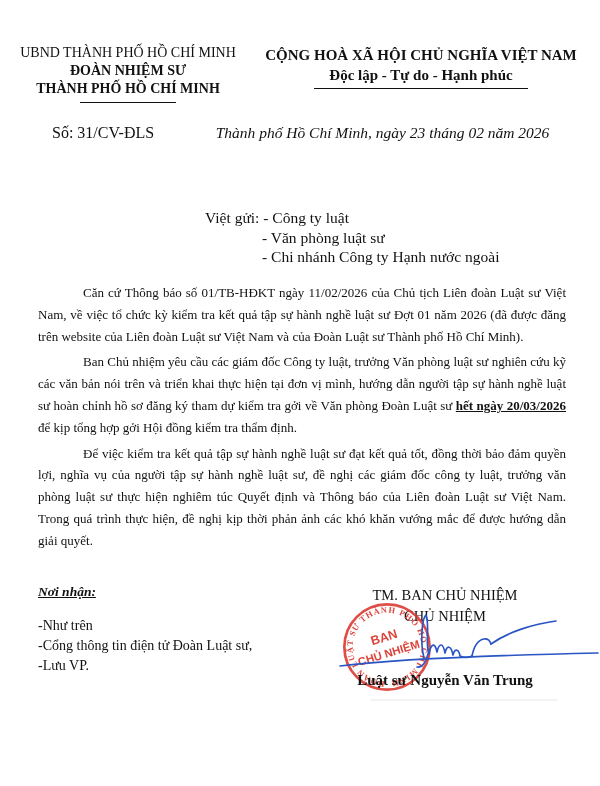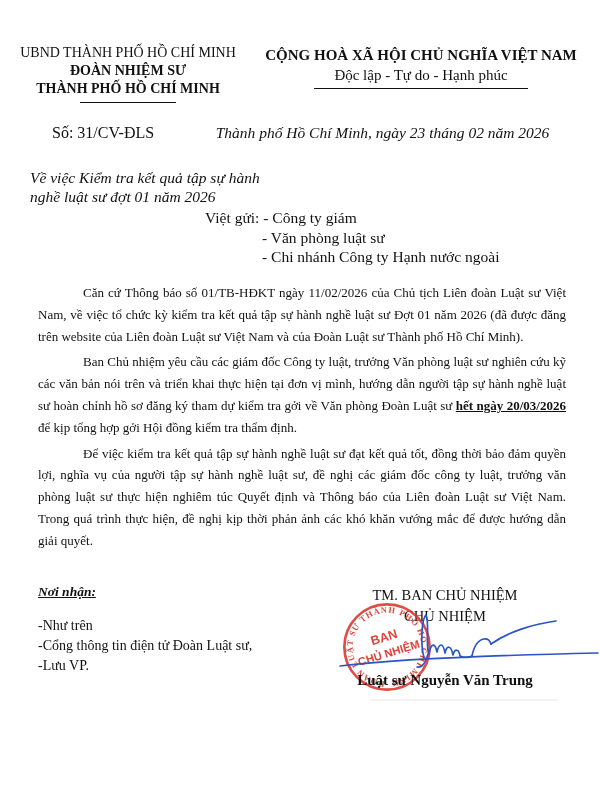--- a/index.html
+++ b/index.html
@@ -43,21 +43,21 @@
     top: 46px;
     width: 318px;
     text-align: center;
   }
   .header-right .national-line1 {
     font-weight: bold;
     font-size: 15px;
     line-height: 19px;
   }
   .header-right .national-line2 {
-    font-weight: normal;
+    font-weight: bold;
     font-size: 15px;
     line-height: 20px;
   }
 
   
   .doc-number {
     position: absolute;
     left: 52px;
     top: 124px;
     font-size: 16px;
@@ -190,29 +190,25 @@
 
   <div class="header-right">
     <div class="national-line1">CỘNG HOÀ XÃ HỘI CHỦ NGHĨA VIỆT NAM</div>
     <div class="national-line2">Độc lập - Tự do - Hạnh phúc</div>
     <div class="rule right-rule"></div>
   </div>
 
   <div class="doc-number">Số: 31/CV-ĐLS</div>
   <div class="doc-dateline">Thành phố Hồ Chí Minh, ngày 23 tháng 02 năm 2026</div>
 
-  <div class="subject">
-    <div>Về việc Kiểm tra kết quả tập sự hành</div>
-    <div>nghề luật sư đợt 01 năm 2026</div>
-  </div>
 
   <div class="recipients">
     <div class="recipient-row">
       <span>Việt gửi:</span>
-      <span>- Công ty giám</span>
+      <span>- Công ty luật</span>
     </div>
     <div class="recipient-row indent">-  Văn phòng luật sư</div>
     <div class="recipient-row indent">- Chi nhánh Công ty Hạnh nước ngoài</div>
   </div>
 
   <div class="body-text">
     <p>Căn cứ Thông báo số 01/TB-HĐKT ngày 11/02/2026 của Chủ tịch Liên đoàn Luật sư Việt Nam, về việc tổ chức kỳ kiểm tra kết quả tập sự hành nghề luật sư Đợt 01 năm 2026 (đã được đăng trên website của Liên đoàn Luật sư Việt Nam và của Đoàn Luật sư Thành phố Hồ Chí Minh).</p>
     <p><span>Ban Chủ nhiệm yêu cầu các giám đốc Công ty luật, trưởng Văn phòng luật sư nghiên cứu kỹ các văn bản nói trên và triển khai thực hiện tại đơn vị mình, hướng dẫn người tập sự hành nghề luật sư hoàn chỉnh hồ sơ đăng ký tham dự kiểm tra gởi về Văn phòng Đoàn Luật sư </span><span class="deadline">hết ngày 20/03/2026 </span><span>để kịp tổng hợp gởi Hội đồng kiểm tra thẩm định.</span></p>
     <p>Để việc kiểm tra kết quả tập sự hành nghề luật sư đạt kết quả tốt, đồng thời bảo đảm quyền lợi, nghĩa vụ của người tập sự hành nghề luật sư, đề nghị các giám đốc công ty luật, trưởng văn phòng luật sư thực hiện nghiêm túc Quyết định và Thông báo của Liên đoàn Luật sư Việt Nam. Trong quá trình thực hiện, đề nghị kịp thời phản ảnh các khó khăn vướng mắc để được hướng dẫn giải quyết.</p>
   </div>

